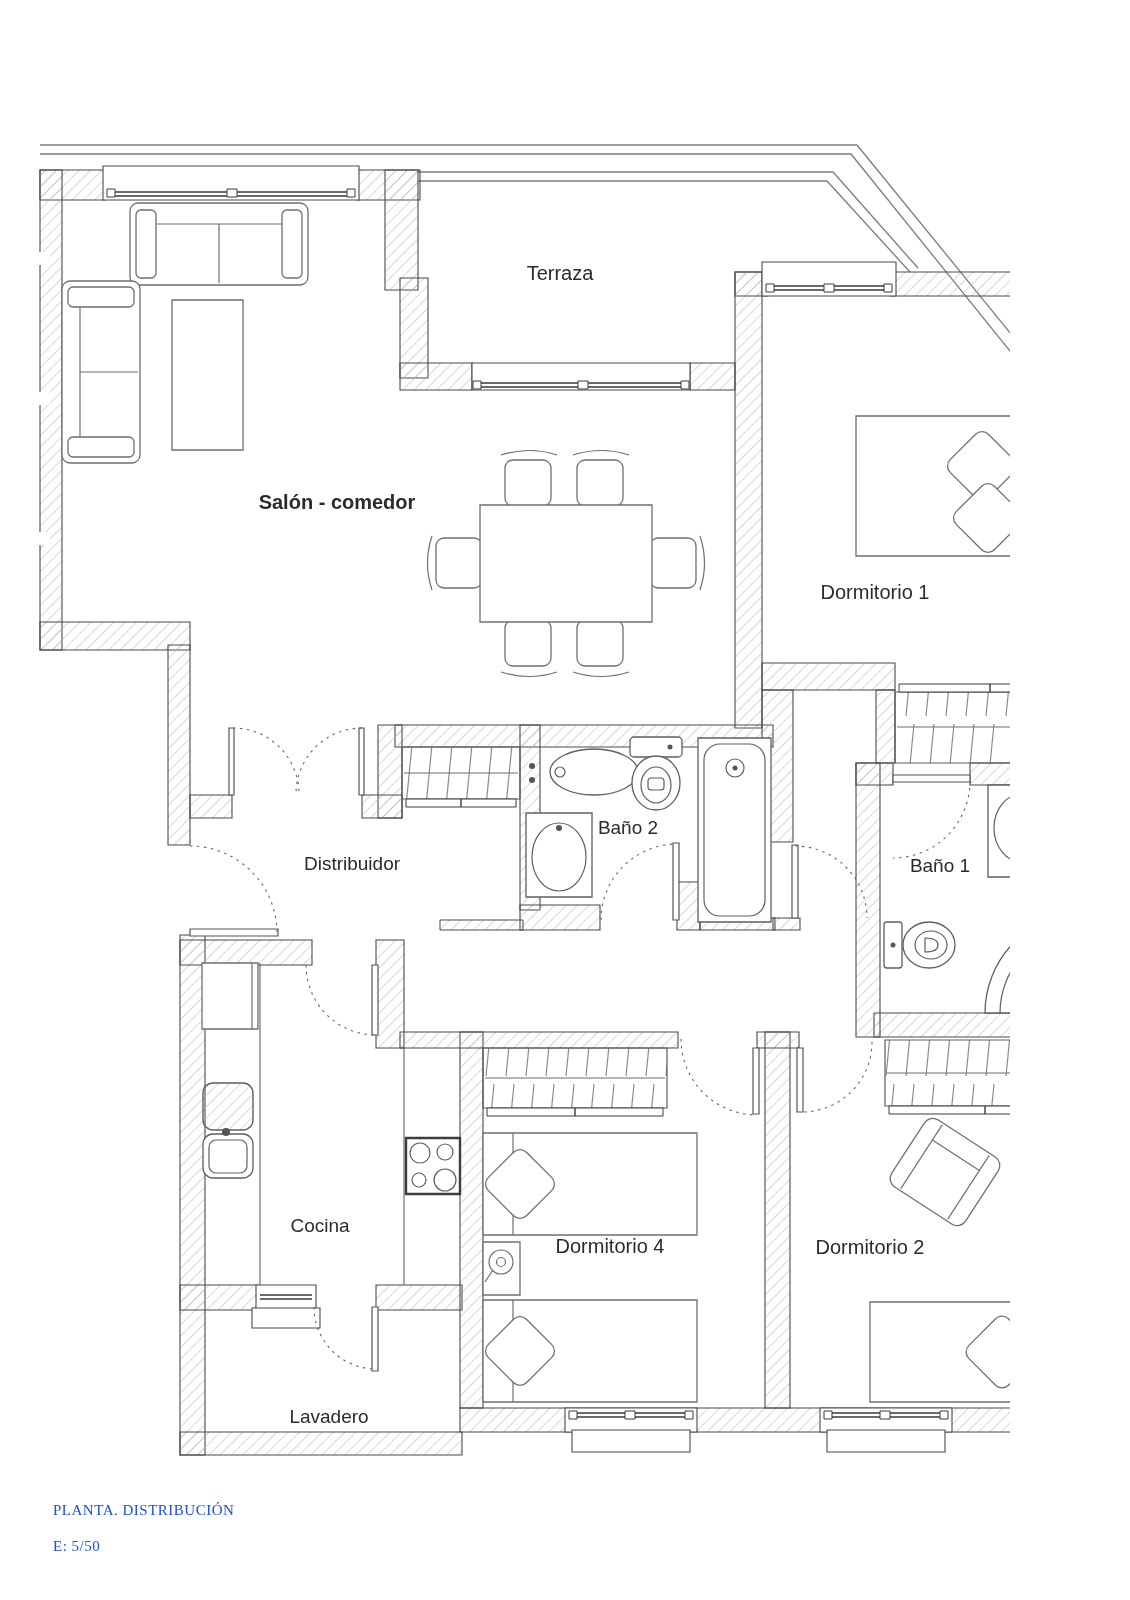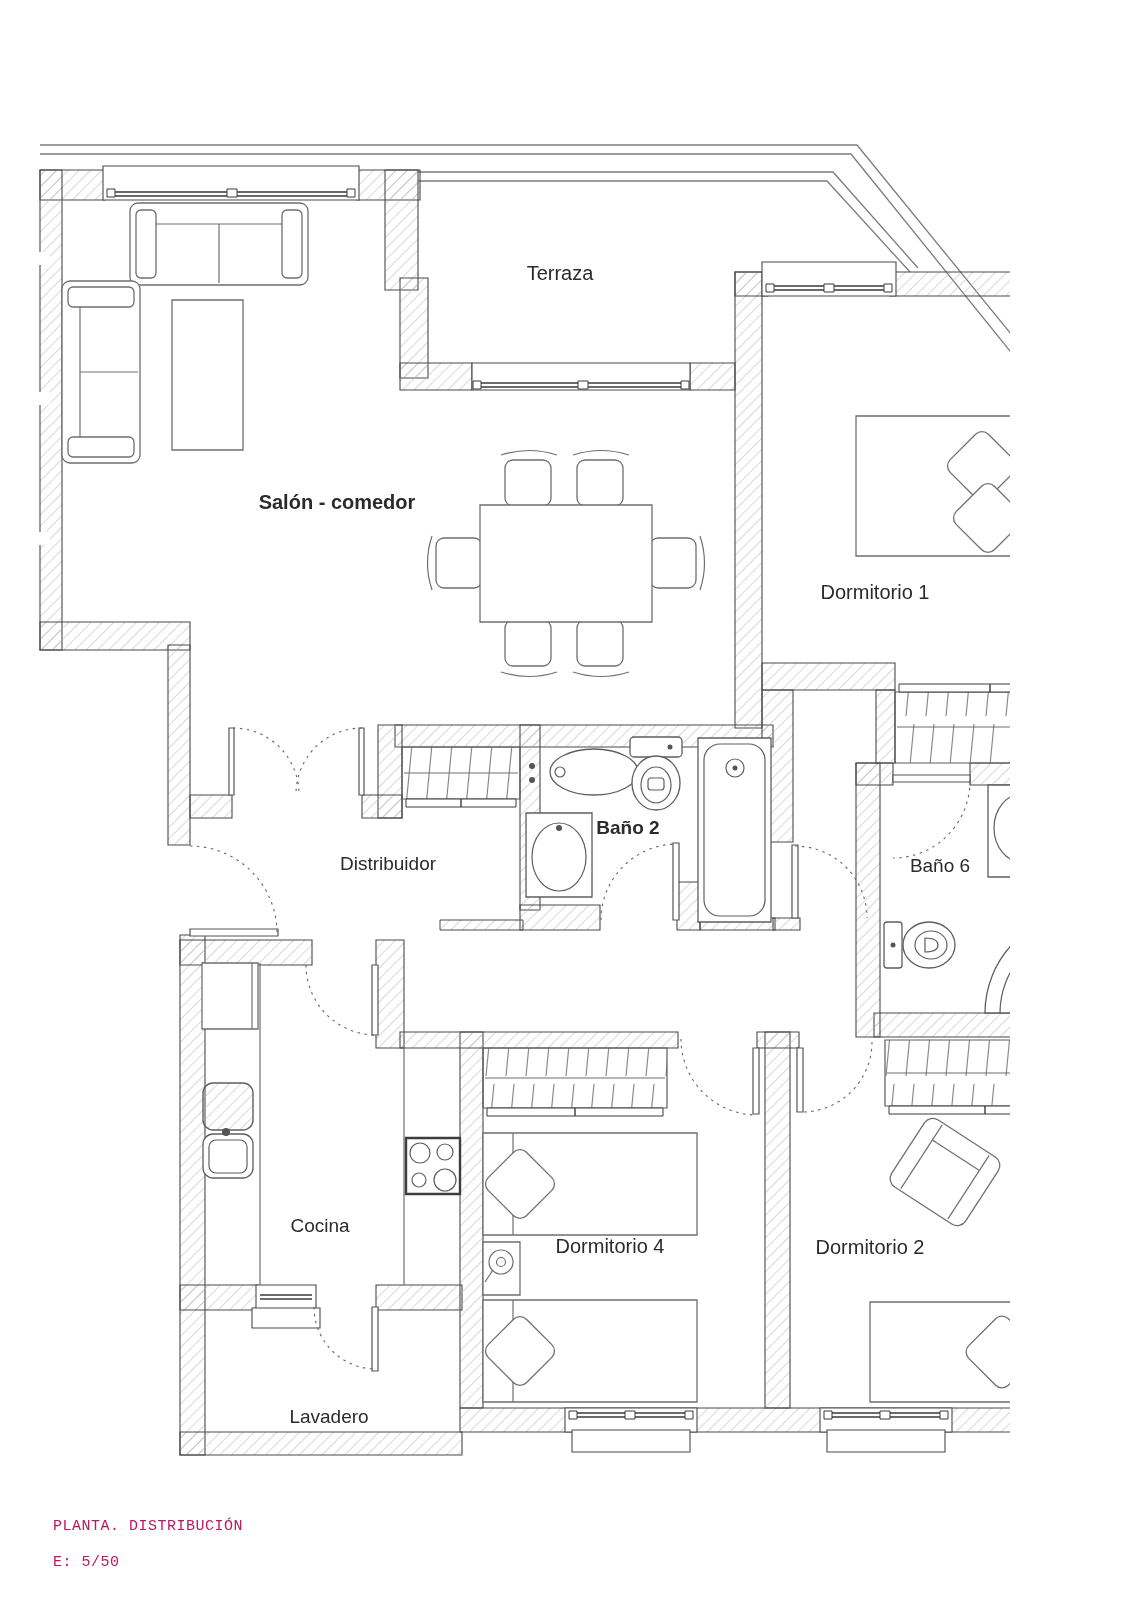--- a/index.html
+++ b/index.html
@@ -1,22 +1,22 @@
 <!DOCTYPE html>
 <html><head>
 <meta charset="utf-8">
 <style>
   html,body{margin:0;padding:0;background:#fff;}
   #canvas{position:relative;width:1010px;height:1600px;background:#ffffff;overflow:hidden;}
   #plan-svg{position:absolute;left:0;top:0;}
   .room-label{position:absolute;transform:translate(-50%,-50%);
     font-family:"Liberation Sans",sans-serif;font-size:20px;color:#2b2b2b;white-space:nowrap;}
   .room-label.sm{font-size:19px;}
-  .footer-line{position:absolute;font-family:Liberation Mono, monospace;
-    font-size:15px;color:#be185d;letter-spacing:.5px;margin-top:16px;}
+  .footer-line{position:absolute;font-family:Liberation Serif, serif;
+    font-size:15px;color:#1d4ed8;letter-spacing:.5px;}
   svg line, svg path, svg rect, svg ellipse, svg circle, svg polyline{vector-effect:non-scaling-stroke;}
   .wall{fill:url(#hatch);stroke:#4a4a4a;stroke-width:1.1;}
   .thinwall{fill:url(#hatch);stroke:#4a4a4a;stroke-width:1;}
   .win{fill:#ffffff;stroke:#4a4a4a;stroke-width:1.1;}
   .glass{stroke:#3a3a3a;stroke-width:1.4;}
   .blk{fill:#fff;stroke:#3a3a3a;stroke-width:1;}
   .furn{fill:#ffffff;stroke:#6f6f6f;stroke-width:1.3;}
   .furnln{stroke:#6f6f6f;stroke-width:1.2;fill:none;}
   .fix{fill:#ffffff;stroke:#5f5f5f;stroke-width:1.3;}
   .fixln{stroke:#5f5f5f;stroke-width:1.2;fill:none;}
@@ -410,23 +410,23 @@
       <rect class="furn" x="870" y="1302" width="188" height="100"></rect>
       <line class="furnln" x1="1048" y1="1302" x2="1048" y2="1402"></line>
       <rect class="furn" x="974" y="1324" width="56" height="56" rx="9" transform="rotate(45 1002 1352)"></rect>
     </g>
   </g>
 </svg>
 
   <div class="room-label" style="left:560px;top:273px;">Terraza</div>
   <div class="room-label" style="left:337px;top:502px;font-weight:bold;">Salón - comedor</div>
   <div class="room-label" style="left:875px;top:592px;">Dormitorio 1</div>
-  <div class="room-label sm" style="left:388px;top:864px;">Distribuidor</div>
-  <div class="room-label sm" style="left:628px;top:828px;font-weight:bold;">Baño 2</div>
-  <div class="room-label sm" style="left:940px;top:866px;">Baño 6</div>
+  <div class="room-label sm" style="left:352px;top:864px;">Distribuidor</div>
+  <div class="room-label sm" style="left:628px;top:828px;">Baño 2</div>
+  <div class="room-label sm" style="left:940px;top:866px;">Baño 1</div>
   <div class="room-label sm" style="left:320px;top:1226px;text-align:right;">Cocina</div>
   <div class="room-label" style="left:610px;top:1246px;">Dormitorio 4</div>
   <div class="room-label" style="left:870px;top:1247px;">Dormitorio 2</div>
   <div class="room-label sm" style="left:329px;top:1417px;text-align:center;">Lavadero</div>
 
   <div class="footer-line" style="left:53px;top:1502px;">PLANTA.  DISTRIBUCIÓN</div>
   <div class="footer-line" style="left:53px;top:1538px;">E: 5/50</div>
 </div>
 
 </body></html>

